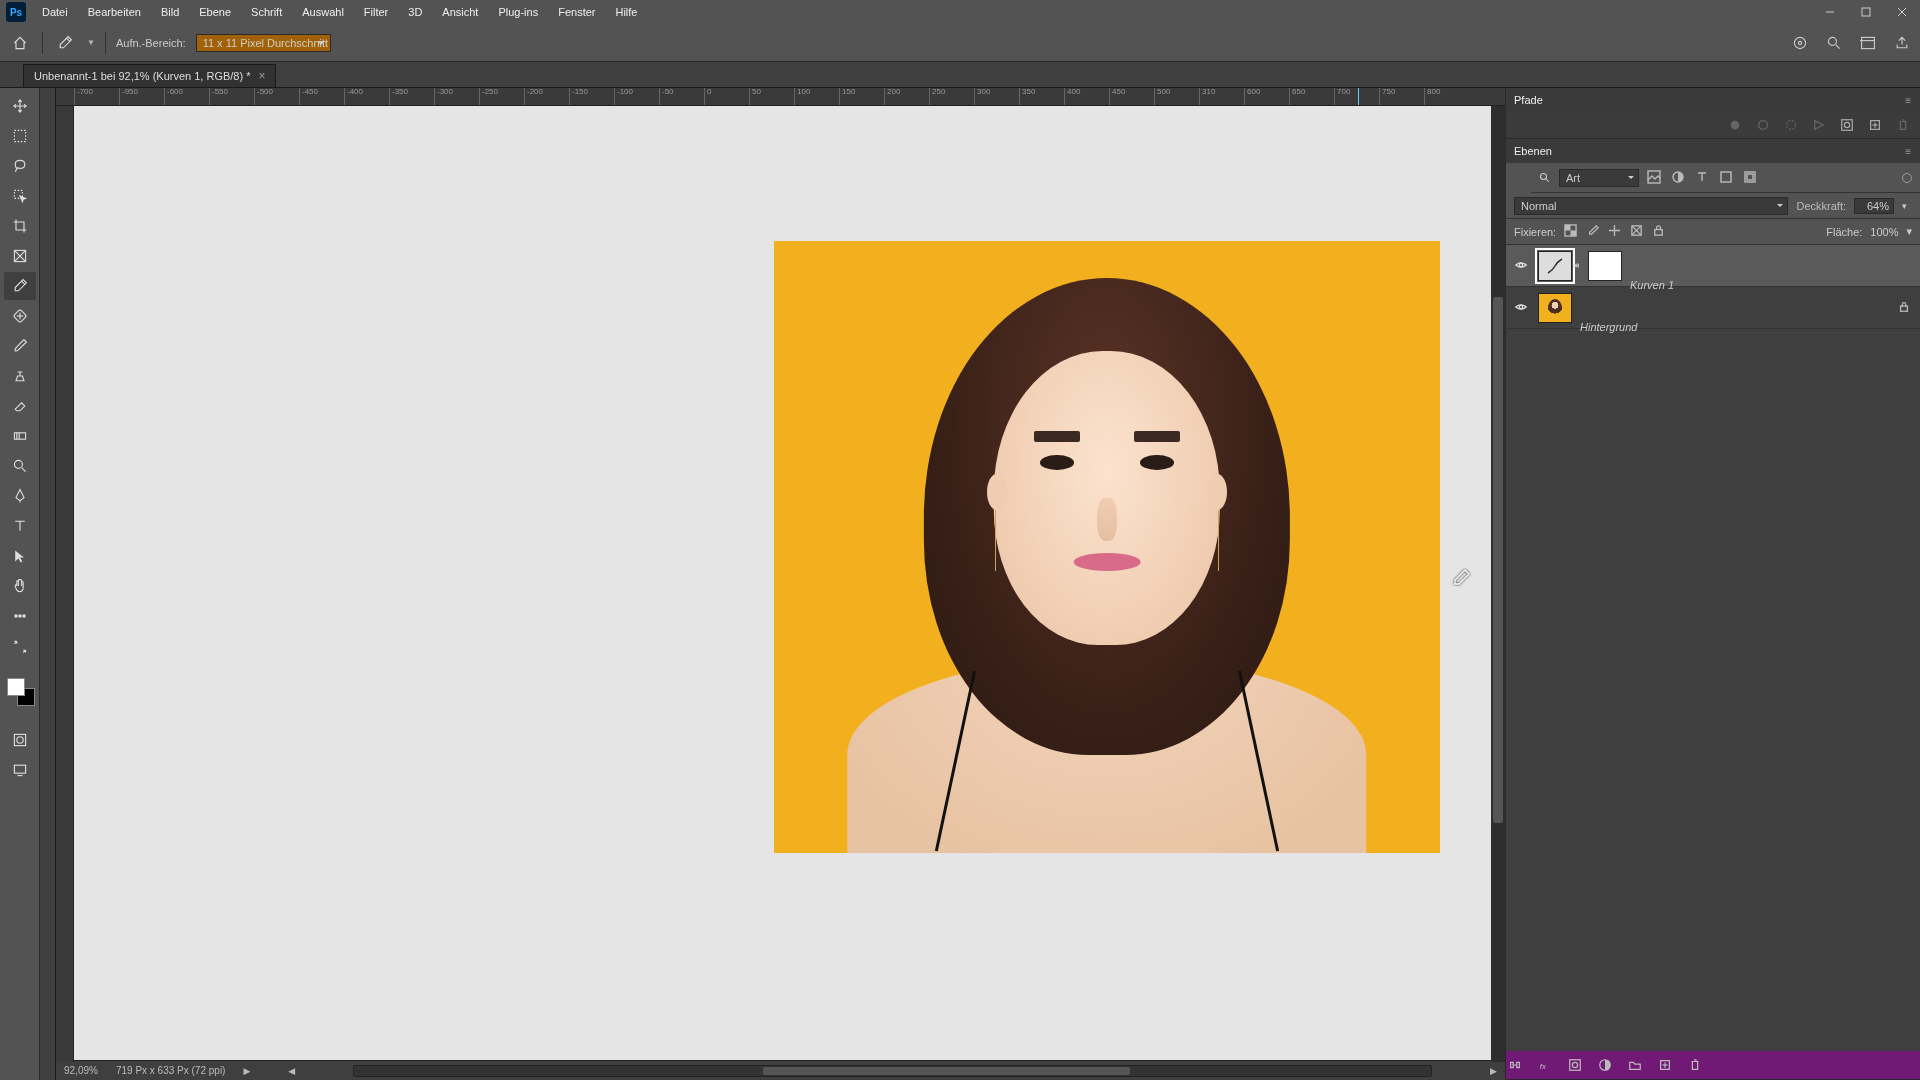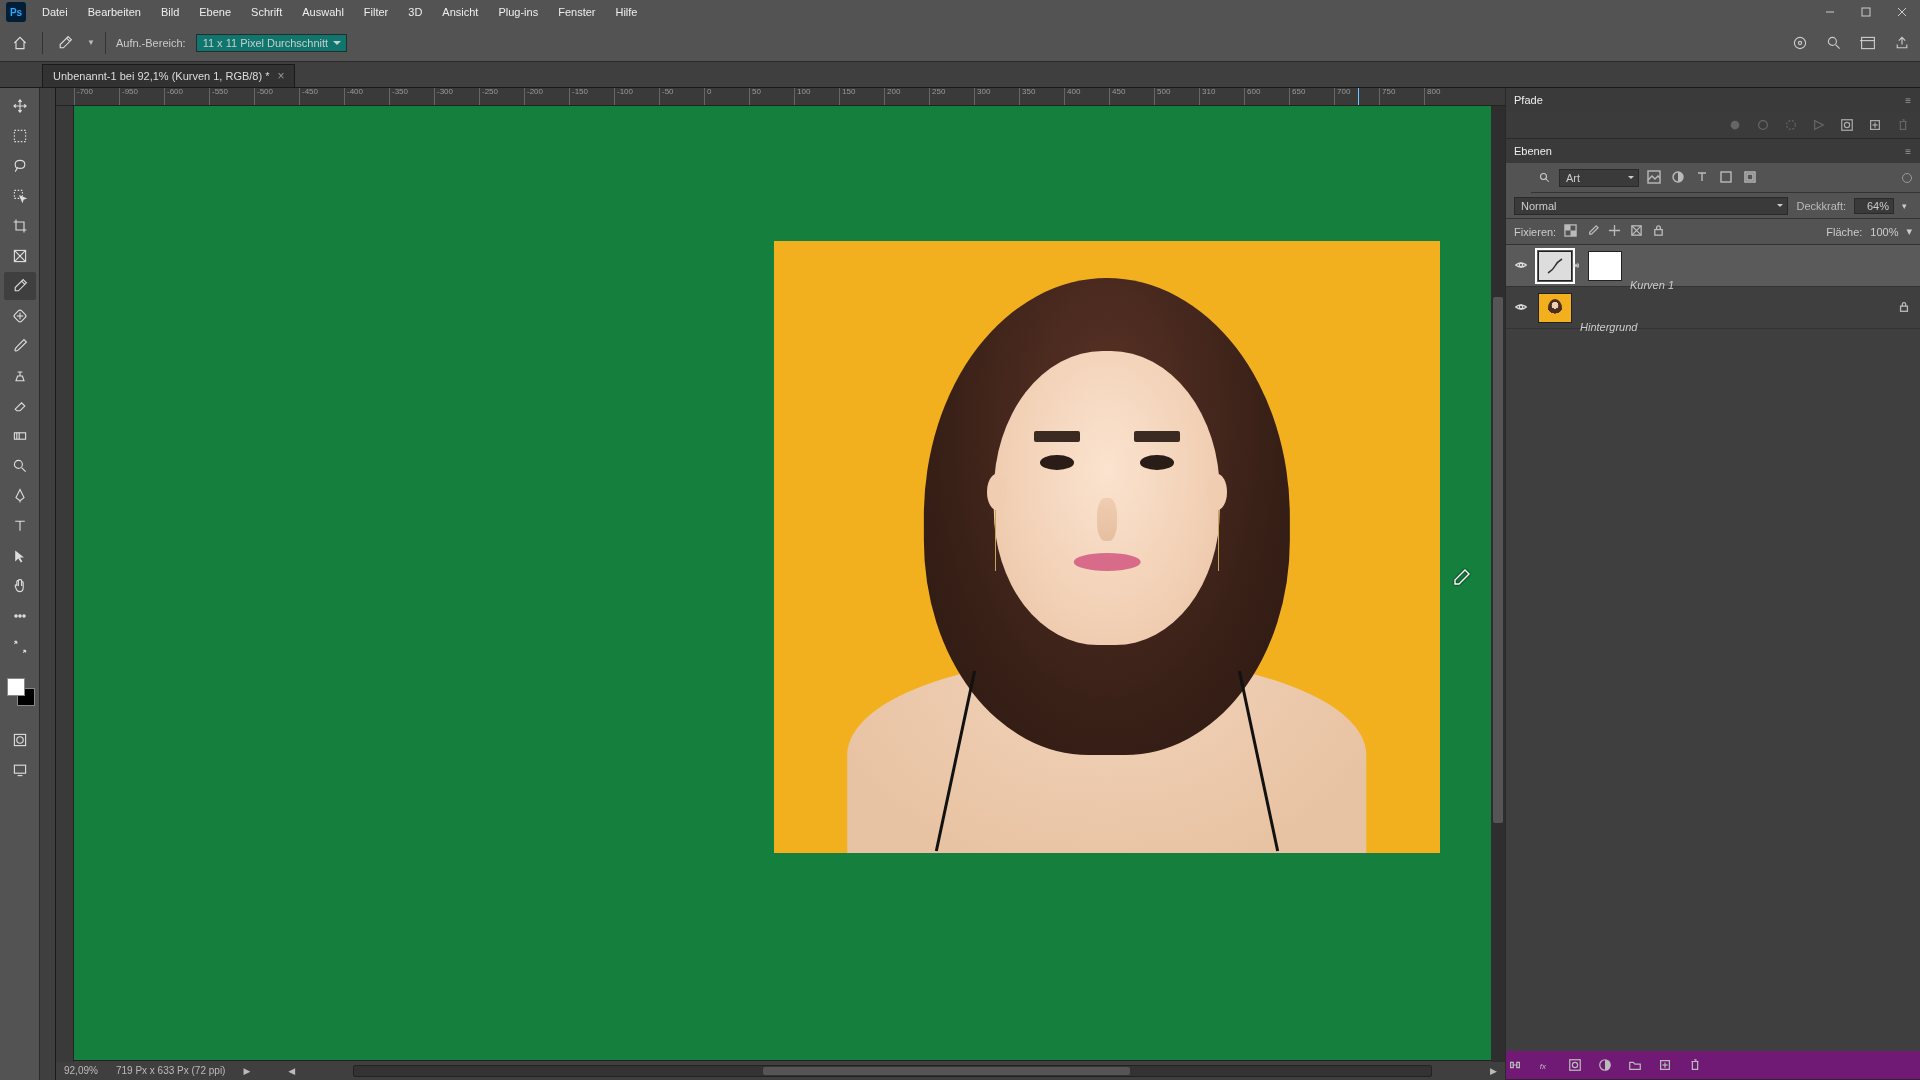--- a/index.html
+++ b/index.html
@@ -9,48 +9,48 @@
 .menubar { height:24px; background:#535353; display:flex; align-items:center; font-size:11px; color:#eee; }
 .menubar .ps { width:20px; height:20px; margin:0 6px; background:#001e36; border-radius:3px; display:flex; align-items:center; justify-content:center; color:#31a8ff; font-weight:bold; font-size:10px; }
 .menubar .menu-item { padding:0 10px; cursor:default; }
 .menubar .window-controls { margin-left:auto; display:flex; }
 .menubar .wc { width:36px; height:24px; display:flex; align-items:center; justify-content:center; }
 .menubar .wc svg { width:10px; height:10px; stroke:#ccc; stroke-width:1; fill:none; }
 
 
 .optbar { height:38px; background:#535353; border-bottom:1px solid #2a2a2a; display:flex; align-items:center; padding:0 8px; gap:10px; font-size:11px; }
 .optbar .home-icon, .optbar .tool-icon { width:24px; height:24px; display:flex; align-items:center; justify-content:center; }
-.optbar .dd-box { background:#0f766e; border:1px solid #2a2a2a; padding:2px 18px 2px 6px; position:relative; }
+.optbar .dd-box { background:#a16207; border:1px solid #2a2a2a; padding:2px 2px 2px 6px; position:relative; }
 .optbar .dd-box:after { content:""; position:absolute; right:5px; top:50%; margin-top:-2px; border:4px solid transparent; border-top-color:#ccc; }
 .optbar .right { margin-left:auto; display:flex; gap:14px; align-items:center; }
 .optbar .right .ib { width:20px; height:20px; display:flex; align-items:center; justify-content:center; }
 
 
-.tabrow { height:26px; background:#3f3f3f; display:flex; align-items:flex-end; padding-left:42px; border-bottom:1px solid #1a1a1a; }
+.tabrow { height:26px; background:#3f3f3f; display:flex; align-items:flex-end; padding-left:23px; border-bottom:1px solid #1a1a1a; }
 .tabrow .tab { background:#323232; padding:4px 10px; font-size:11px; color:#ddd; display:flex; align-items:center; gap:8px; border-top:1px solid #1a1a1a; border-left:1px solid #1a1a1a; border-right:1px solid #1a1a1a; }
 .tabrow .tab .tab-close { font-size:12px; color:#999; }
 
 
 .main { display:flex; height:calc(1080px - 24px - 38px - 26px); }
 
 
 .toolbar { width:40px; background:#535353; border-right:1px solid #2a2a2a; display:flex; flex-direction:column; align-items:center; padding-top:4px; gap:2px; }
 .toolbar .tbtn { width:32px; height:28px; display:flex; align-items:center; justify-content:center; border-radius:2px; position:relative; }
 .toolbar .tbtn.active { background:#3f3f3f; }
 .toolbar .tbtn svg { width:16px; height:16px; stroke:#ddd; fill:none; stroke-width:1.4; }
 .toolbar .colors { margin-top:20px; position:relative; width:30px; height:30px; }
 .toolbar .colors .fg { position:absolute; left:2px; top:2px; width:18px; height:18px; background:#fff; border:1px solid #888; }
 .toolbar .colors .bg { position:absolute; right:0; bottom:0; width:18px; height:18px; background:#000; border:1px solid #888; }
 .toolbar .mini { margin-top:8px; }
 
 
 .vstrip { width:16px; background:#3f3f3f; border-right:1px solid #1a1a1a; }
 
 
-.canvas-area { flex:1; display:flex; flex-direction:column; background:#15803d; position:relative; }
+.canvas-area { flex:1; display:flex; flex-direction:column; background:#e5e5e5; position:relative; }
 .ruler-h { height:18px; background:#3a3a3a; border-bottom:1px solid #222; position:relative; overflow:hidden; font-size:8px; color:#999; }
 .ruler-h .tick { position:absolute; top:0; height:100%; border-left:1px solid #666; padding-left:2px; line-height:8px; }
 .ruler-v { position:absolute; left:0; top:18px; bottom:18px; width:18px; background:#3a3a3a; border-right:1px solid #222; }
 .ruler-mark { position:absolute; top:0; bottom:0; width:1px; background:#6cf; }
 .viewport { flex:1; position:relative; overflow:hidden; margin-left:18px; }
 .doc-image { position:absolute; left:700px; top:135px; width:666px; height:612px; background:linear-gradient(135deg,#f2b01e 0%,#f2b01e 100%); }
 .doc-image .portrait { position:absolute; inset:0; }
 
 .portrait .hair { position:absolute; left:50%; top:6%; width:55%; height:78%; transform:translateX(-50%); background:radial-gradient(ellipse at 50% 30%,#5a3226 0%,#3a2118 60%,#2a1710 100%); border-radius:50% 50% 45% 45%; }
 .portrait .face { position:absolute; left:50%; top:18%; width:34%; height:48%; transform:translateX(-50%); background:radial-gradient(ellipse at 50% 40%,#fbe3cf 0%, #f0cdb1 70%, #e6bfa0 100%); border-radius:48% 48% 46% 46%; }

